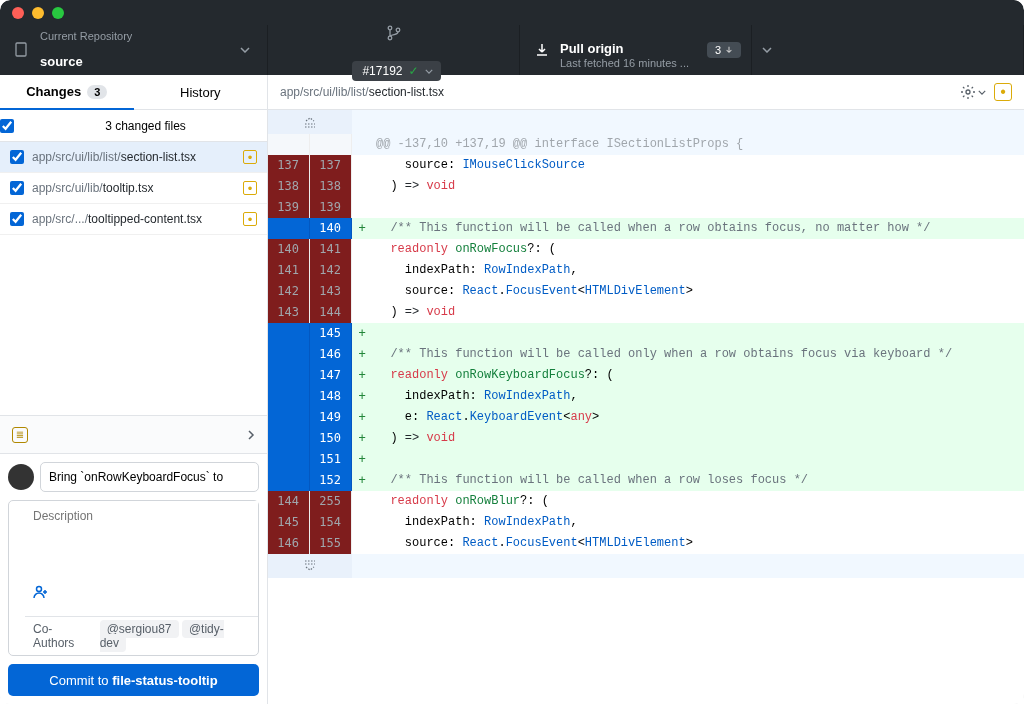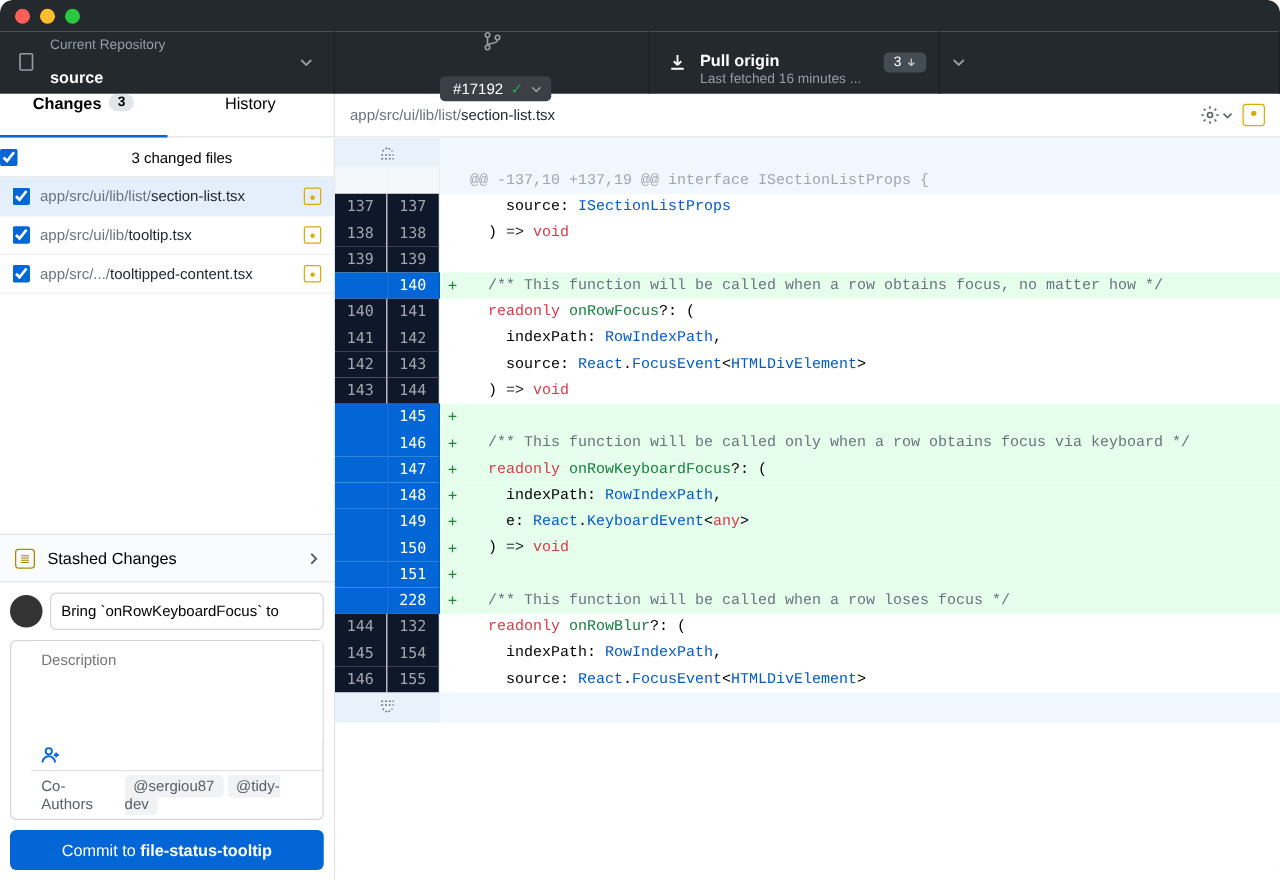--- a/index.html
+++ b/index.html
@@ -28,21 +28,21 @@
 .pr-check { color: #28a745; }
 .badge-pill { background: #444c54; border-radius: 4px; padding: 2px 8px; font-size: 11px; display: flex; align-items: center; gap: 4px; margin-left: 8px; }
 .tb-extra-dd { width: 30px; display: flex; align-items: center; justify-content: center; border-left: 1px solid #1b1f23; color: #959da5; height: 100%; }
 
 
 .main { flex: 1; display: flex; overflow: hidden; }
 
 
 .sidebar { width: 268px; border-right: 1px solid #e1e4e8; display: flex; flex-direction: column; background: #fff; }
 .sidebar-tabs { display: flex; height: 35px; border-bottom: 1px solid #e1e4e8; }
-.stab { flex: 1; display: flex; align-items: flex-start; justify-content: center; gap: 6px; font-size: 13px; cursor: pointer; }
+.stab { flex: 1; display: flex; align-items: center; justify-content: center; gap: 6px; font-size: 13px; cursor: pointer; }
 .stab.active { border-bottom: 2px solid #0366d6; font-weight: 600; margin-bottom: -1px; }
 .count-badge { background: #e1e4e8; border-radius: 10px; padding: 1px 7px; font-size: 11px; font-weight: 600; }
 
 .file-header { height: 32px; display: flex; align-items: center; padding: 0 0; gap: 10px; border-bottom: 1px solid #e1e4e8; font-size: 12px; }
 .file-header-text { flex: 1; text-align: center; }
 .file-list { flex: 0 0 auto; }
 .file-row { height: 31px; display: flex; align-items: center; padding: 0 10px; gap: 8px; font-size: 12px; border-bottom: 1px solid #f0f0f0; }
 .file-row.selected { background: #e5effb; }
 .file-path { flex: 1; white-space: nowrap; overflow: hidden; text-overflow: ellipsis; color: #6a737d; }
 .file-path strong { color: #24292e; font-weight: 400; }
@@ -57,36 +57,36 @@
 .stashed-text { flex: 1; }
 .stashed svg.chev { margin-left: auto; }
 
 
 .commit-area { border-top: 1px solid #e1e4e8; padding: 8px; display: flex; flex-direction: column; gap: 8px; background: #fff; }
 .commit-summary-row { display: flex; gap: 6px; align-items: center; }
 .avatar { width: 26px; height: 26px; border-radius: 50%; background: #333; flex-shrink: 0; }
 .summary-input { flex: 1; height: 30px; border: 1px solid #d1d5da; border-radius: 5px; padding: 0 8px; font-size: 12px; font-family: inherit; }
 .desc-box { border: 1px solid #d1d5da; border-radius: 5px; display: flex; flex-direction: column; padding-left: 16px; }
 .desc-input { border: none; resize: none; padding: 8px; font-size: 12px; font-family: inherit; height: 78px; outline: none; }
-.coauthor-row { display: flex; align-items: center; gap: 6px; padding: 5px 8px; border-top: 1px solid #e1e4e8; font-size: 12px; color: #586069; }
+.coauthor-row { display: flex; align-items: center; gap: 6px; padding: 5px 8px; border-top: 1px solid #e1e4e8; font-size: 12px; color: #586069; margin-top: 12px; }
 .coauthor-icon { color: #0366d6; font-size: 14px; padding: 6px 8px 2px 8px; }
 .coauthor-pill { background: #f1f2f4; border-radius: 4px; padding: 2px 7px; font-size: 12px; }
 .commit-btn { height: 32px; background: #0366d6; color: #fff; border: none; border-radius: 5px; font-size: 13px; cursor: pointer; }
 
 
 .diff-panel { flex: 1; display: flex; flex-direction: column; overflow: hidden; }
 .diff-header { height: 35px; display: flex; align-items: center; padding: 0 12px; border-bottom: 1px solid #e1e4e8; font-size: 12px; gap: 8px; }
 .diff-path { color: #6a737d; flex: 1; }
 .diff-path strong { color: #24292e; font-weight: 400; }
 .gear-icon { width: 16px; height: 16px; }
 .diff-status-box { width: 18px; height: 18px; border: 1.5px solid #dbab09; border-radius: 3px; display: flex; align-items: center; justify-content: center; font-size: 16px; line-height: 1; color: #dbab09; }
 
 .diff-body { flex: 1; overflow: auto; font-family: ui-monospace, "SF Mono", Menlo, monospace; font-size: 12px; }
 .diff-line { display: flex; min-height: 21px; line-height: 21px; }
-.gut { width: 42px; text-align: right; padding-right: 10px; color: #a0a6ac; background: #0f172a; border-right: 1px solid #eee; user-select: none; flex-shrink: 0; }
+.gut { width: 42px; text-align: right; padding-right: 10px; color: #a0a6ac; background: #7f1d1d; border-right: 1px solid #eee; user-select: none; flex-shrink: 0; }
 .gut.sel { background: #0366d6; color: #fff; border-right-color: #0358c1; }
 .marker { width: 20px; text-align: center; flex-shrink: 0; }
 .code { white-space: pre; padding-left: 4px; flex: 1; padding-right: 10px; font-family: Liberation Mono, monospace; }
 .hunk .gut { background: #f5f8fb; }
 .hunk { background: #f1f8ff; color: #6a737d; }
 .hunk .code { color: #a0a6ac; }
 .Kadd { background: #e6ffed; }
 .Kadd .gut:not(.sel) { background: #cdffd8; }
 .Kadd .marker { background: #e6ffed; color: #22863a; }
 
@@ -205,21 +205,20 @@
           <div class="file-row">
             <input type="checkbox" checked="" class="cbx" style="">
     <span class="file-path">app/src/.../<strong>tooltipped-content.tsx</strong></span>
     <span class="status-box status-m">•</span>
           </div>
         </div>
       <div class="file-spacer"></div>
 
       <div class="stashed">
         <span class="icon-box">≣</span>
-        <span class="stashed-text">Stashed Changes</span>
         <svg class="chev" width="8" height="12" viewBox="0 0 8 12">
             <path d="M2 2l4 4-4 4" stroke="#586069" stroke-width="1.5" fill="none"></path>
           </svg>
       </div>
 
       <div class="commit-area">
         <div class="commit-summary-row">
           <div class="avatar"></div>
           <input class="summary-input" value="Bring `onRowKeyboardFocus` to" style="">
         </div>
@@ -268,21 +267,21 @@
           <div class="diff-line hunk">
             <div class="gut"></div>
             <div class="gut"></div>
             <div class="marker"></div>
             <div class="code">@@ -137,10 +137,19 @@ interface ISectionListProps {</div>
           </div>
           <div class="diff-line">
             <div class="gut">137</div>
             <div class="gut">137</div>
             <div class="marker"></div>
-            <div class="code">    source: <span class="tk-type">ISectionListProps</span></div>
+            <div class="code">    source: <span class="tk-type">IMouseClickSource</span></div>
           </div>
           <div class="diff-line">
             <div class="gut">138</div>
             <div class="gut">138</div>
             <div class="marker"></div>
             <div class="code">  ) <span class="tk-punc">=&gt;</span> <span class="tk-key">void</span></div>
           </div>
           <div class="diff-line">
             <div class="gut">139</div>
             <div class="gut">139</div>
@@ -356,27 +355,27 @@
             <div class="code">  ) <span class="tk-punc">=&gt;</span> <span class="tk-key">void</span></div>
           </div>
           <div class="diff-line Kadd">
             <div class="gut sel"></div>
             <div class="gut sel">151</div>
             <div class="marker">+</div>
             <div class="code"></div>
           </div>
           <div class="diff-line Kadd">
             <div class="gut sel"></div>
-            <div class="gut sel">228</div>
+            <div class="gut sel">152</div>
             <div class="marker">+</div>
             <div class="code">  <span class="tk-cmt">/** This function will be called when a row loses focus */</span></div>
           </div>
           <div class="diff-line">
             <div class="gut">144</div>
-            <div class="gut">132</div>
+            <div class="gut">255</div>
             <div class="marker"></div>
             <div class="code">  <span class="tk-key">readonly</span> <span class="tk-fn">onRowBlur</span>?: (</div>
           </div>
           <div class="diff-line">
             <div class="gut">145</div>
             <div class="gut">154</div>
             <div class="marker"></div>
             <div class="code">    indexPath: <span class="tk-type">RowIndexPath</span>,</div>
           </div>
           <div class="diff-line">

